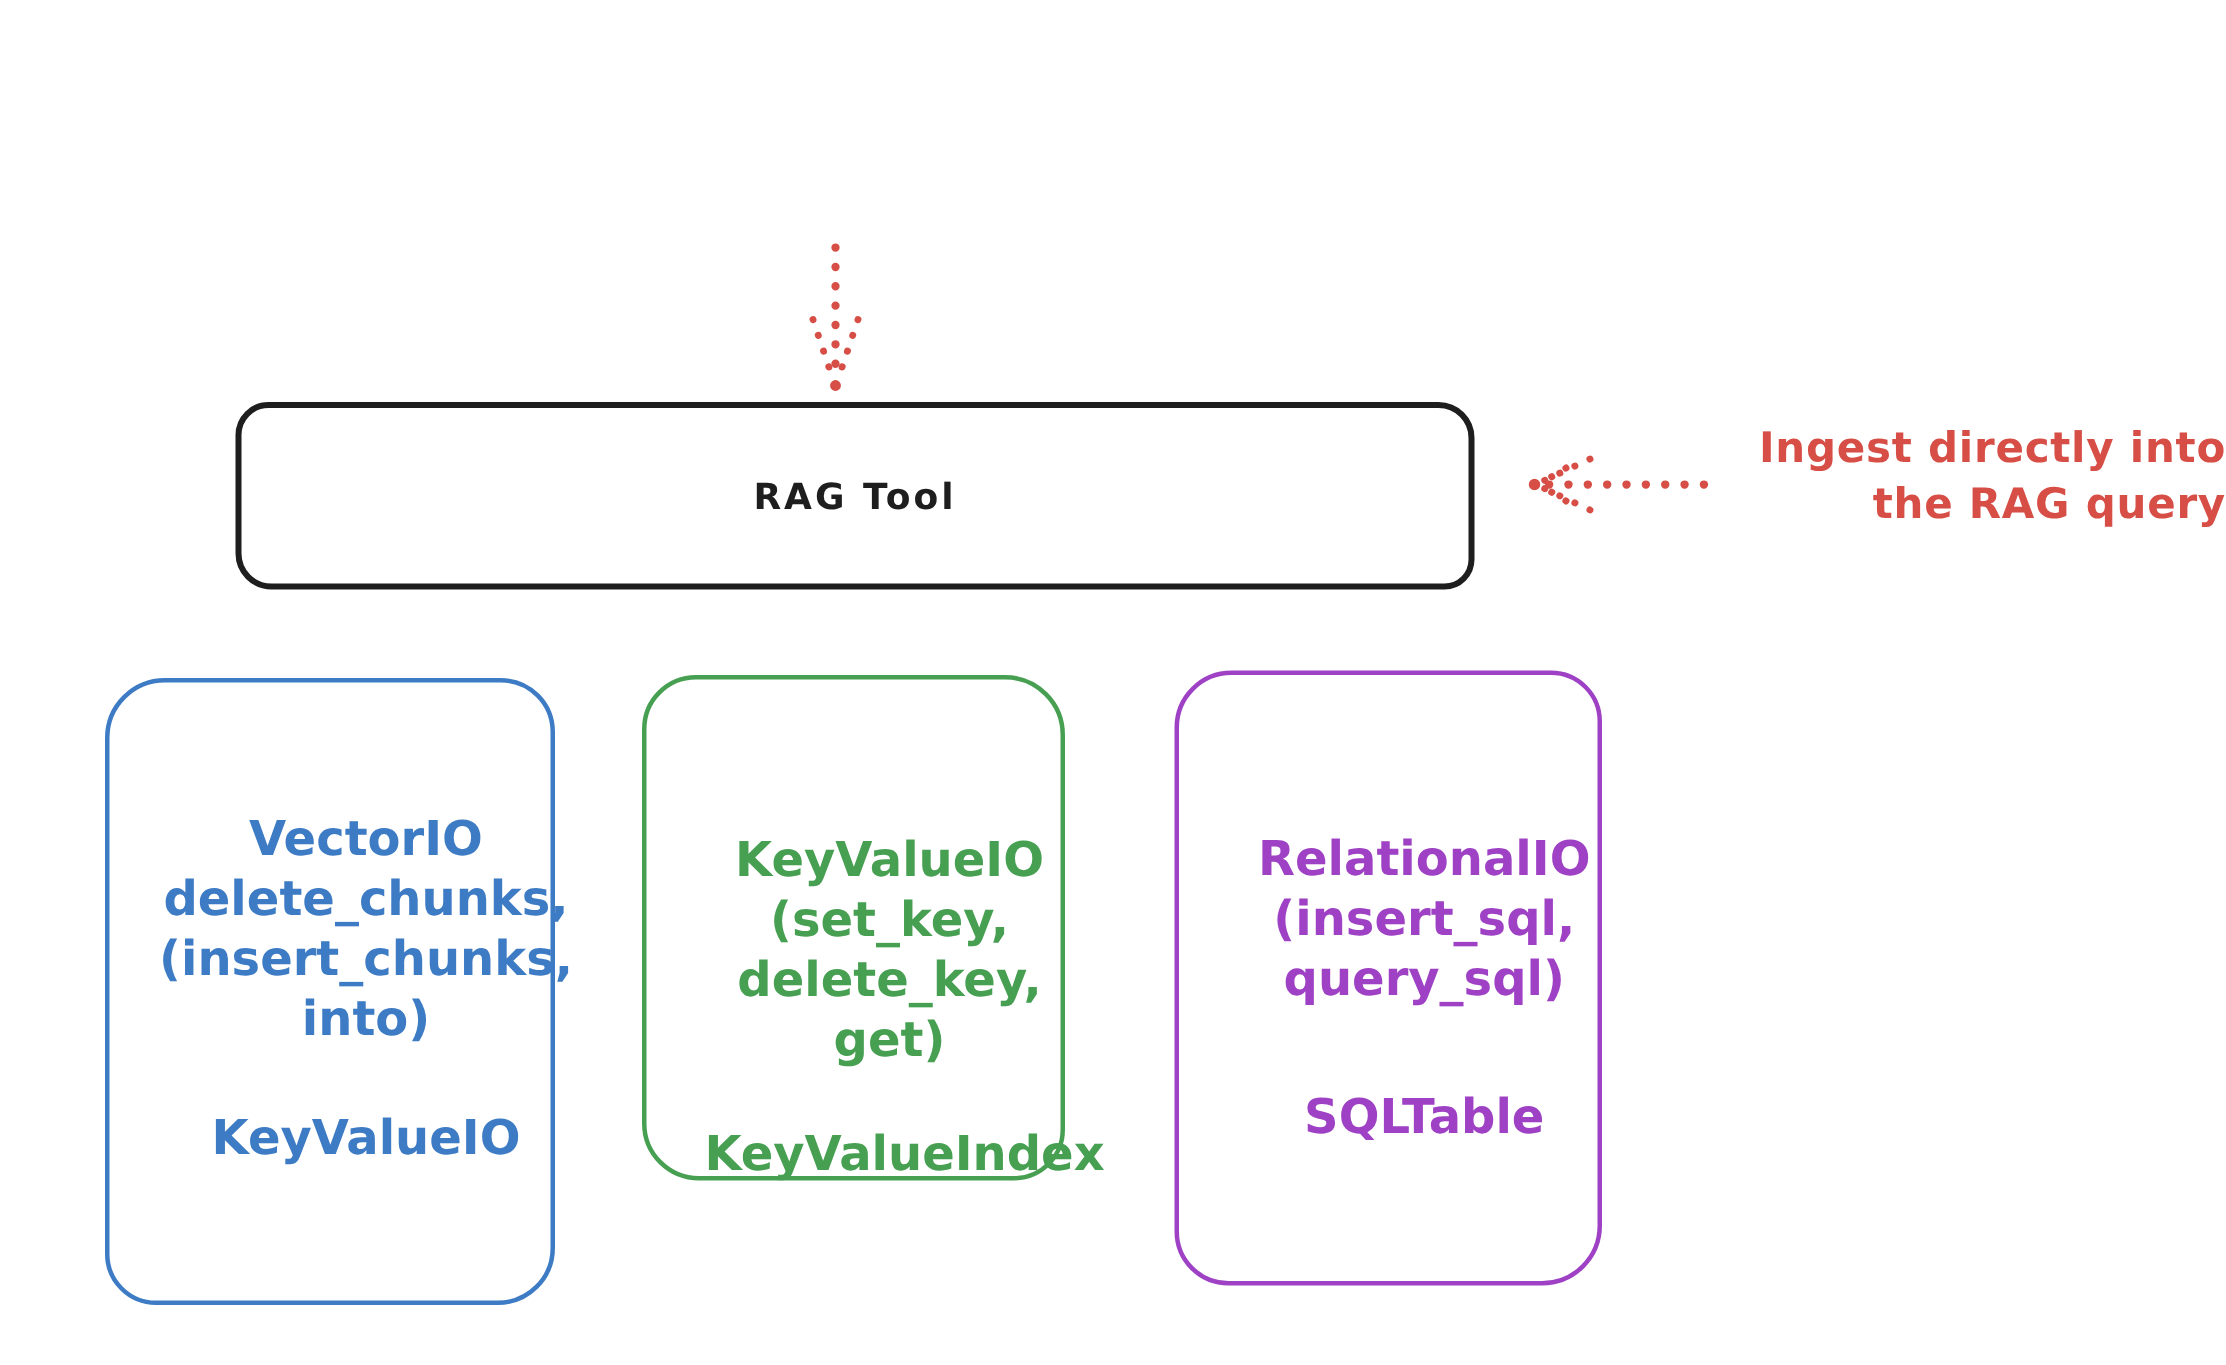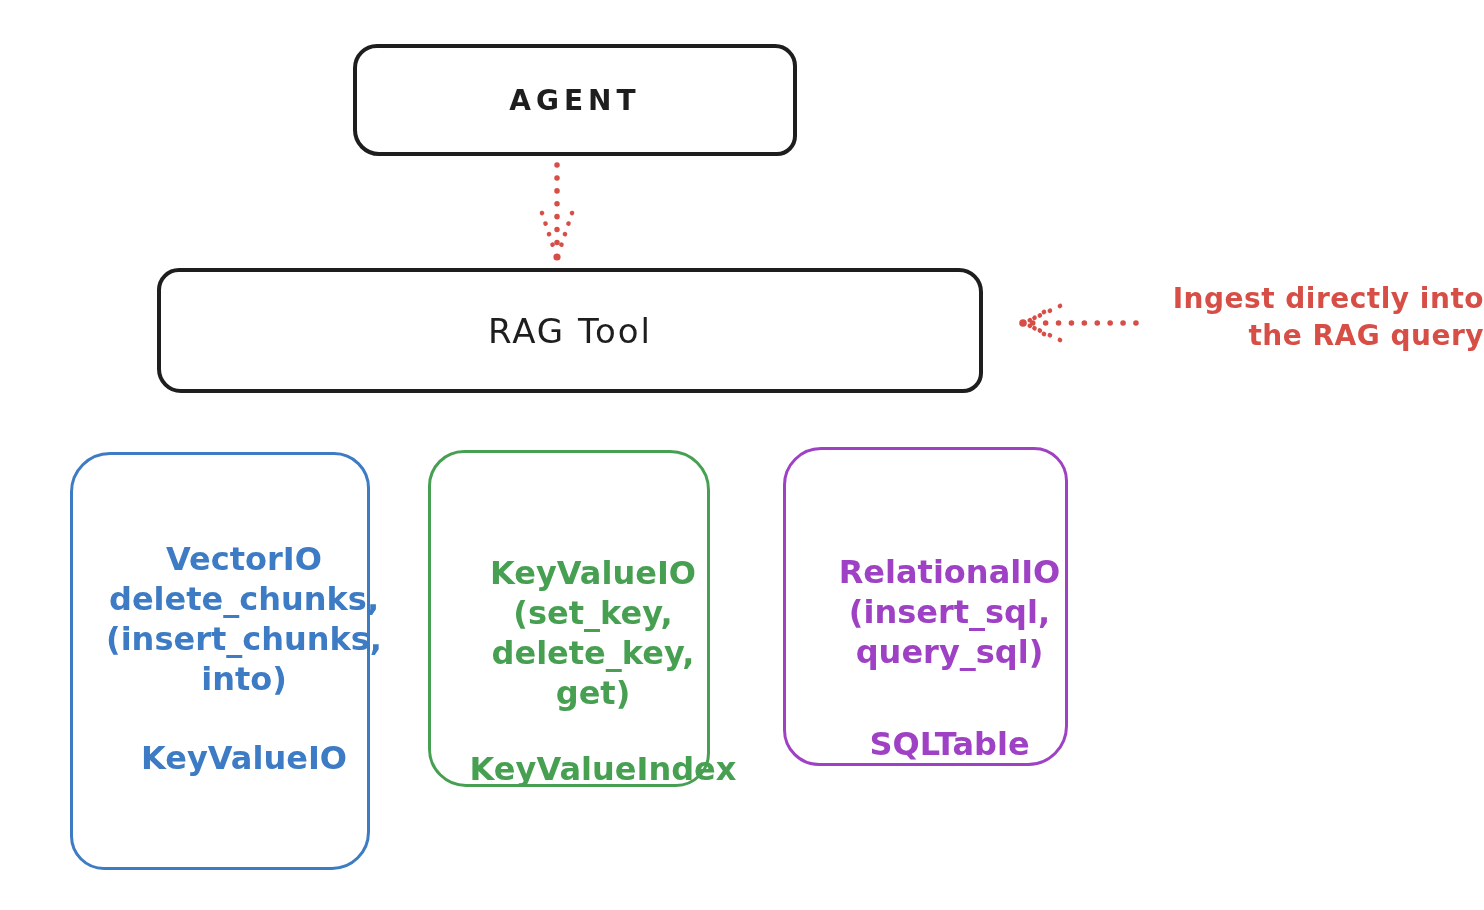--- a/index.html
+++ b/index.html
@@ -22,21 +22,21 @@
   
   .node{
     position:absolute;border:4px solid var(--ink);border-radius:22px;
     background:var(--bg);display:flex;align-items:center;justify-content:center;
   }
   .node-agent{left:353px;top:44px;width:444px;height:112px;border-radius:24px 22px 20px 26px;}
   .node-rag{left:157px;top:268px;width:826px;height:125px;border-radius:22px 24px 20px 24px;}
   .node-label{
     font-size:28px;font-weight:700;letter-spacing:5px;color:var(--ink);
   }
-  .node-rag .node-label{font-size:34px;letter-spacing:2px;font-weight:400;}
+  .node-rag .node-label{font-size:24px;letter-spacing:2px;font-weight:700;}
 
   
   .arrow{position:absolute;}
   .arrow svg{display:block;overflow:visible;}
   .arrow path{fill:none;stroke:var(--red);stroke-linecap:round;}
   .arrow .dotline{stroke-width:5.5;stroke-dasharray:0.1 12.8;}
   .arrow .dotarm{stroke-width:4.6;stroke-dasharray:0.1 11;}
   .arrow .tipdot{fill:var(--red);stroke:none;}
 
   .arrow-down{left:535px;top:162px;width:44px;height:100px;}
@@ -63,34 +63,31 @@
     border-radius:40px 36px 38px 34px;
   }
   .backend-vector .idx{margin-top:39px;}
   .backend-keyvalue{
     left:428px;top:450px;width:282px;height:337px;
     border:3.5px solid var(--green);color:var(--green);padding-top:100px;
     border-radius:36px 40px 34px 38px;
   }
   .backend-keyvalue .idx{margin-top:36px;margin-left:20px;}
   .backend-relational{
-    left:783px;top:447px;width:285px;height:319px;
+    left:783px;top:447px;width:285px;height:410px;
     border:3.5px solid var(--purple);color:var(--purple);padding-top:102px;
     border-radius:38px 34px 40px 36px;
   }
   .backend-relational .idx{margin-top:52px;}
 </style>
 </head>
 <body>
 
 <div class="canvas">
 
-  <div class="node node-agent">
-    <span class="node-label">AGENT</span>
-  </div>
 
   <div class="arrow arrow-down">
     <svg viewBox="0 0 44 100" width="44" height="100">
       <path class="dotline" d="M22 3 L22 92"></path>
       <path class="dotarm" d="M7 51 L20 90"></path>
       <path class="dotarm" d="M37 51 L24 90"></path>
       <circle class="tipdot" cx="22" cy="95" r="3.6"></circle>
     </svg>
   </div>
 

